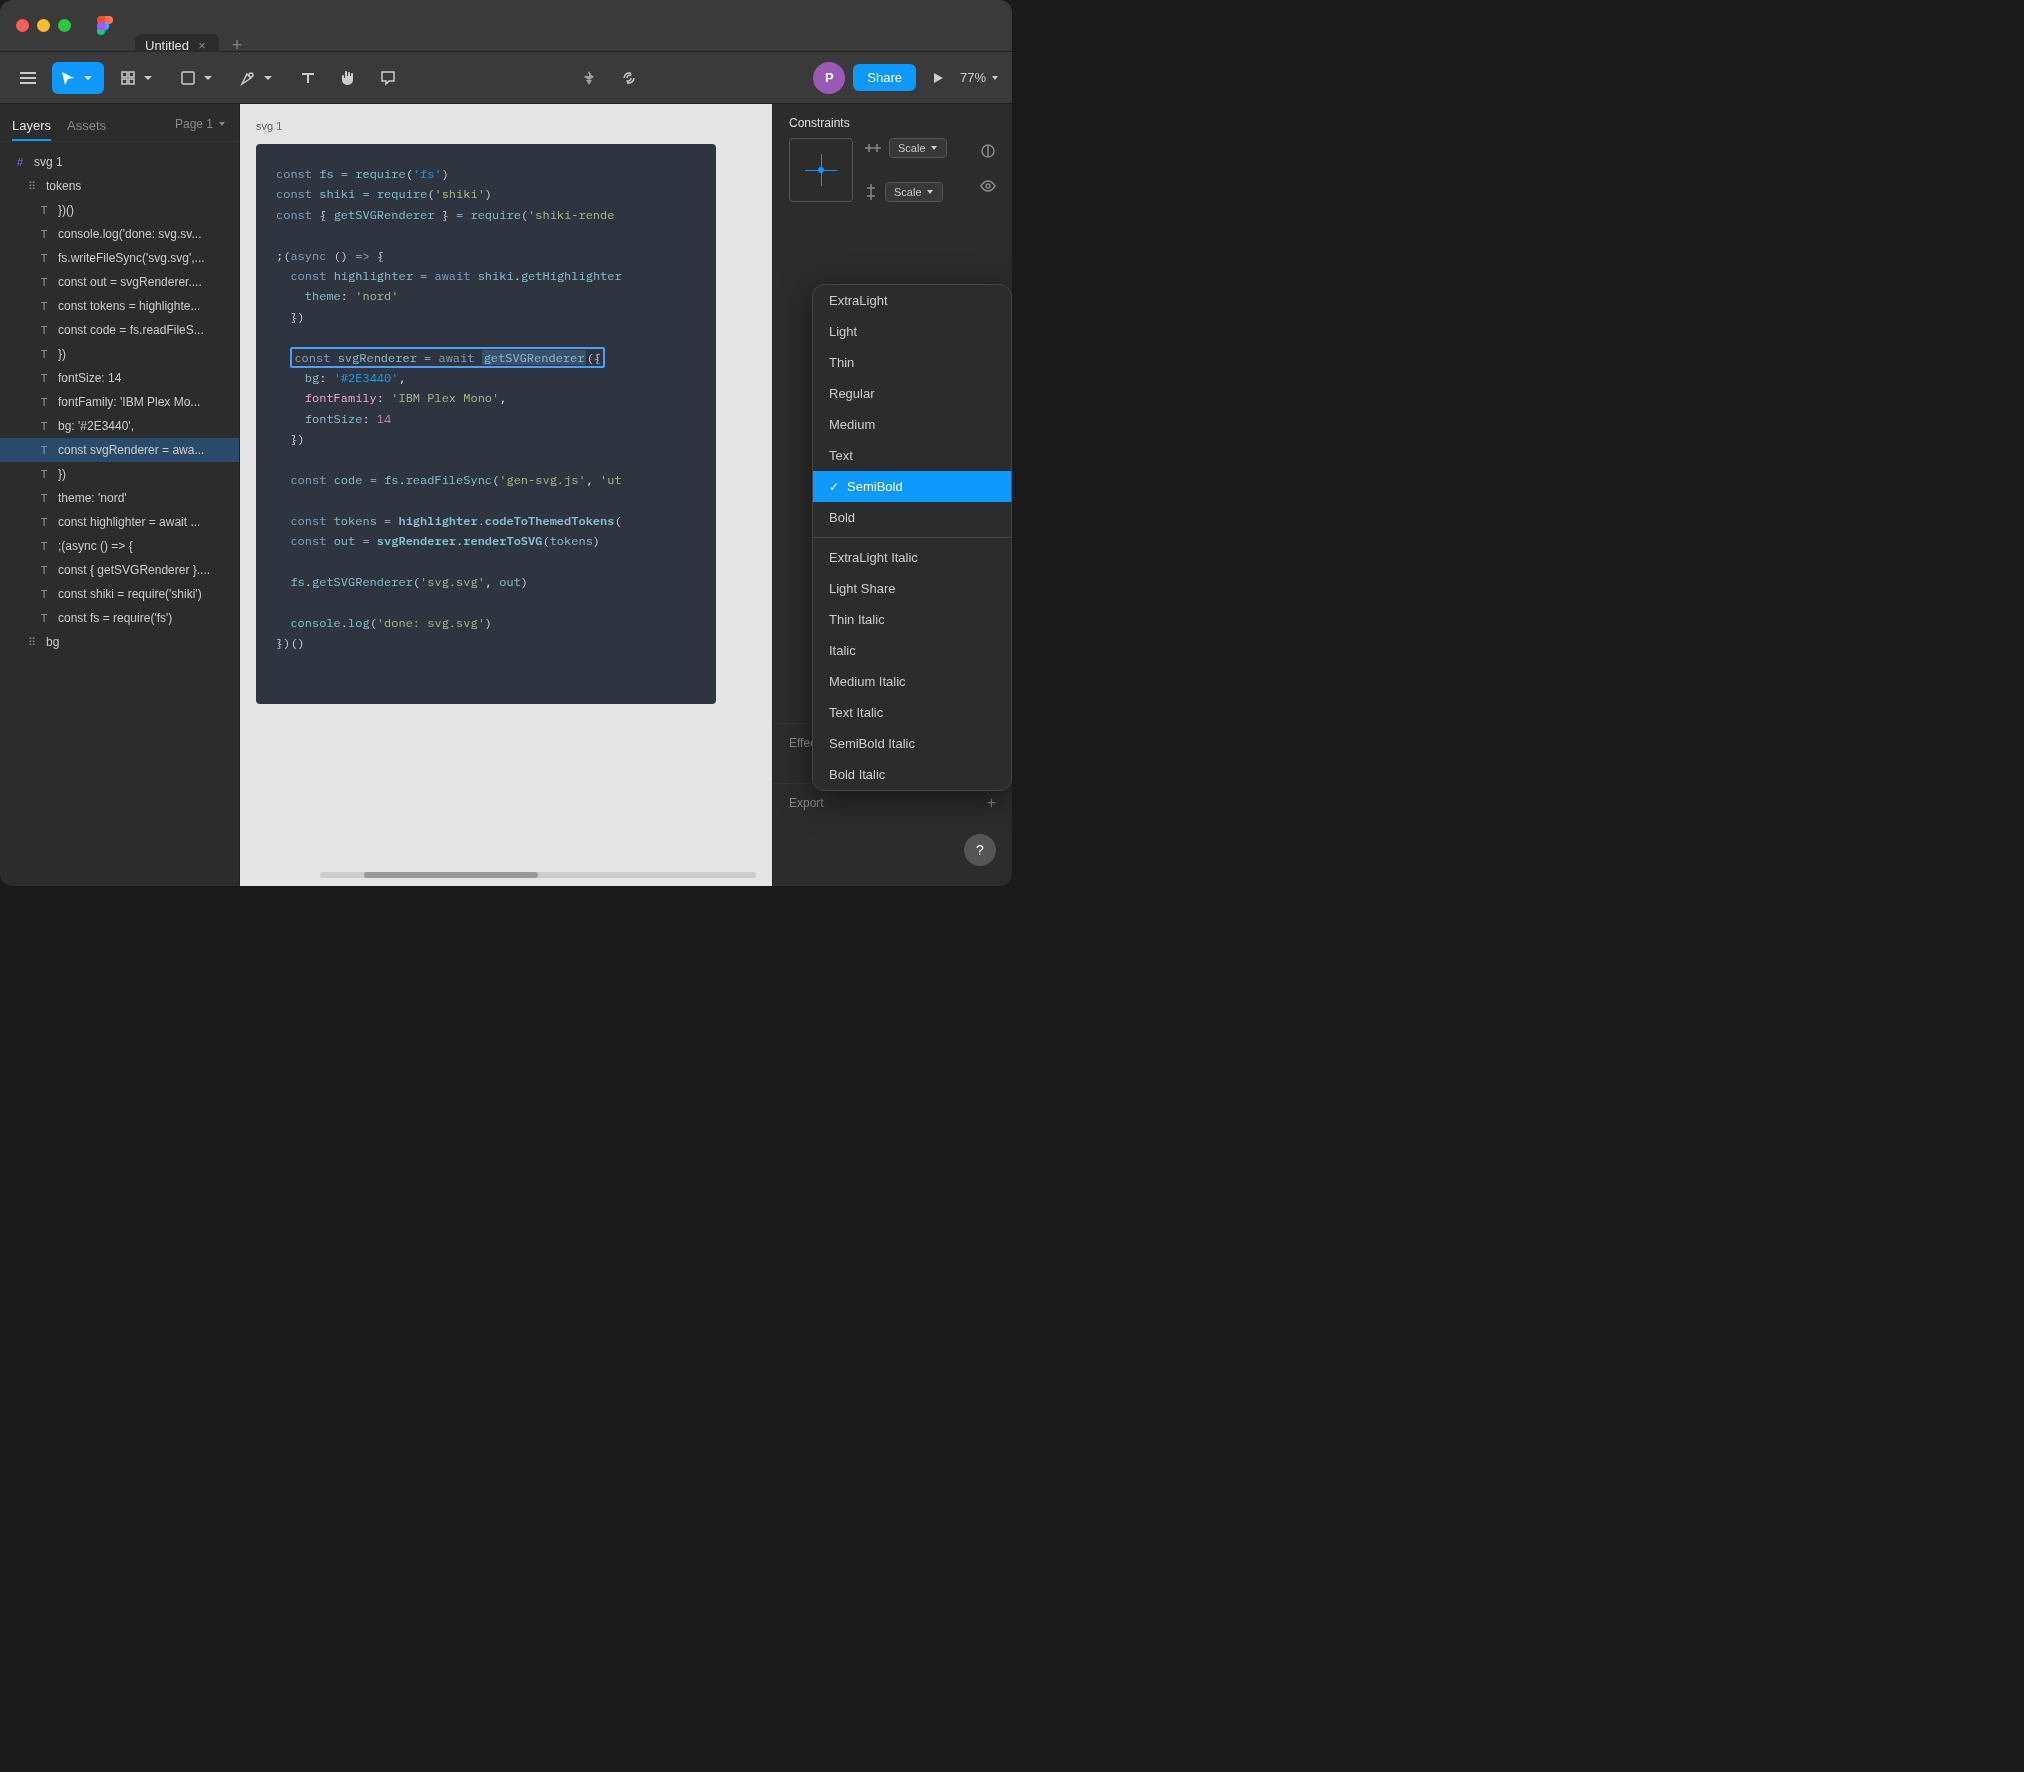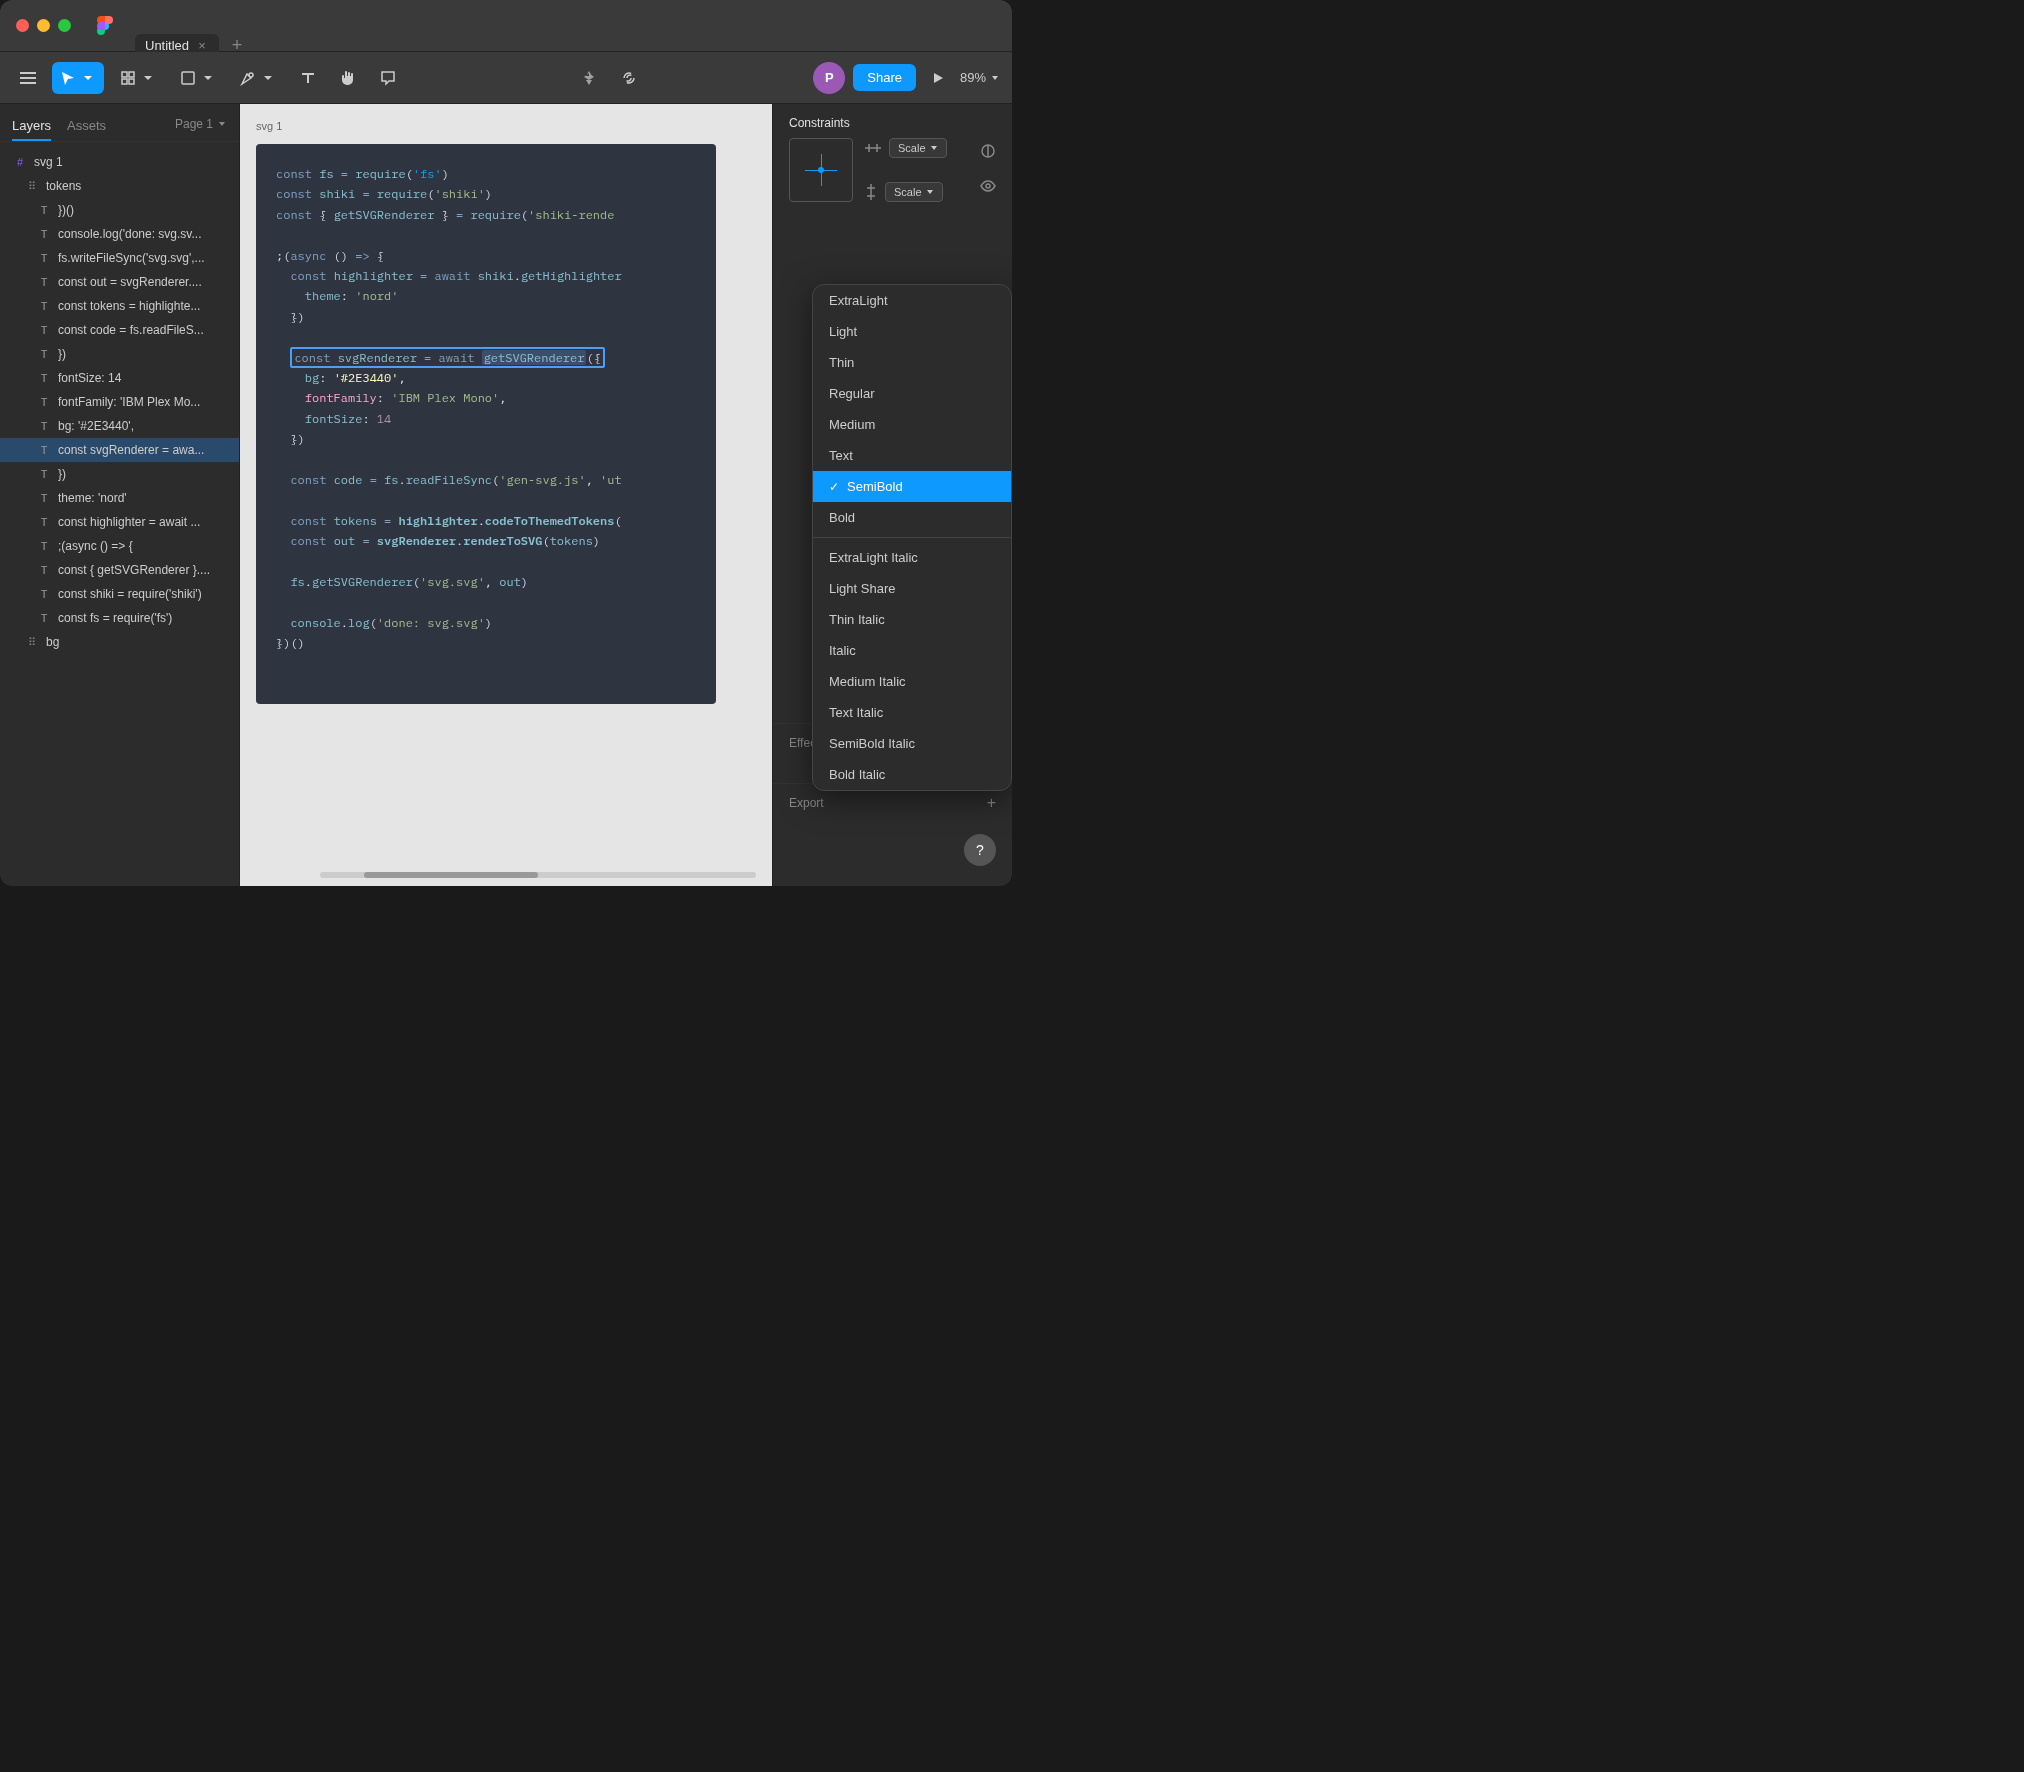--- a/index.html
+++ b/index.html
@@ -544,21 +544,21 @@
     </div>
     <div class="toolbar-right">
       <div class="avatar">P</div>
       <button class="share-btn">Share</button>
       <div class="play-btn">
         <svg width="16" height="16" viewBox="0 0 16 16" fill="currentColor">
             <path d="M4 3l9 5-9 5z"></path>
           </svg>
       </div>
       <div class="zoom-control">
-        <span>89%</span>
+        <span>77%</span>
         <svg width="10" height="10" viewBox="0 0 10 10" fill="currentColor">
             <path d="M2 3l3 4 3-4z"></path>
           </svg>
       </div>
     </div>
   </div>
 
   <div class="main">
 
     <div class="left-panel">
@@ -686,21 +686,21 @@
           &nbsp;&nbsp;&nbsp;&nbsp;<span style="color:#88c0d0;">theme</span>: <span style="color:#a3be8c;">'nord'</span>
         </div>
         <div class="code-line">
           &nbsp;&nbsp;})
         </div>
         <div class="code-line">&nbsp;</div>
         <div class="code-line" style="position:relative;">
           &nbsp;&nbsp;<span style="border: 2px solid #4d9ef7; border-radius: 2px; padding: 1px 2px; display: inline;"><span style="color:#81a1c1;">const</span> <span style="color:#88c0d0;">svgRenderer</span> <span style="color:#81a1c1;">=</span> <span style="color:#81a1c1;">await</span> <span style="color:#88c0d0; background: #3b4f6b; padding:0 2px; border-radius:2px;">getSVGRenderer</span>({</span>
         </div>
         <div class="code-line">
-          &nbsp;&nbsp;&nbsp;&nbsp;<span style="color:#88c0d0;">bg</span>: <span style="color:#fef9c3;">'#2E3440'</span>,
+          &nbsp;&nbsp;&nbsp;&nbsp;<span style="color:#88c0d0;">bg</span>: <span style="color:#0ea5e9;">'#2E3440'</span>,
         </div>
         <div class="code-line">
           &nbsp;&nbsp;&nbsp;&nbsp;<span style="color:#f9a8d4;">fontFamily</span>: <span style="color:#a3be8c;">'IBM Plex Mono'</span>,
         </div>
         <div class="code-line">
           &nbsp;&nbsp;&nbsp;&nbsp;<span style="color:#88c0d0;">fontSize</span>: <span style="color:#b48ead;">14</span>
         </div>
         <div class="code-line">
           &nbsp;&nbsp;})
         </div>

